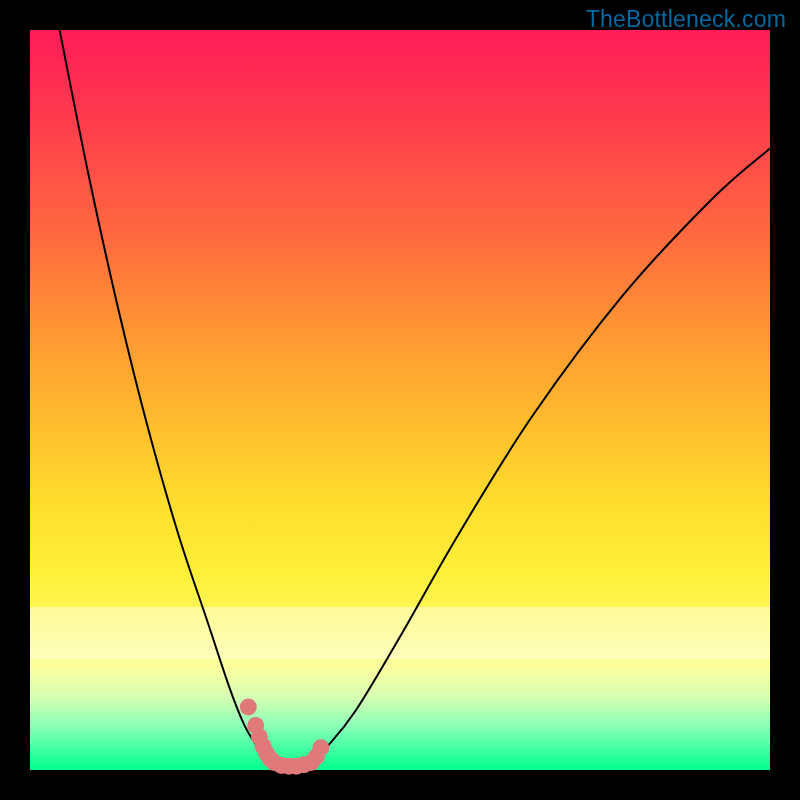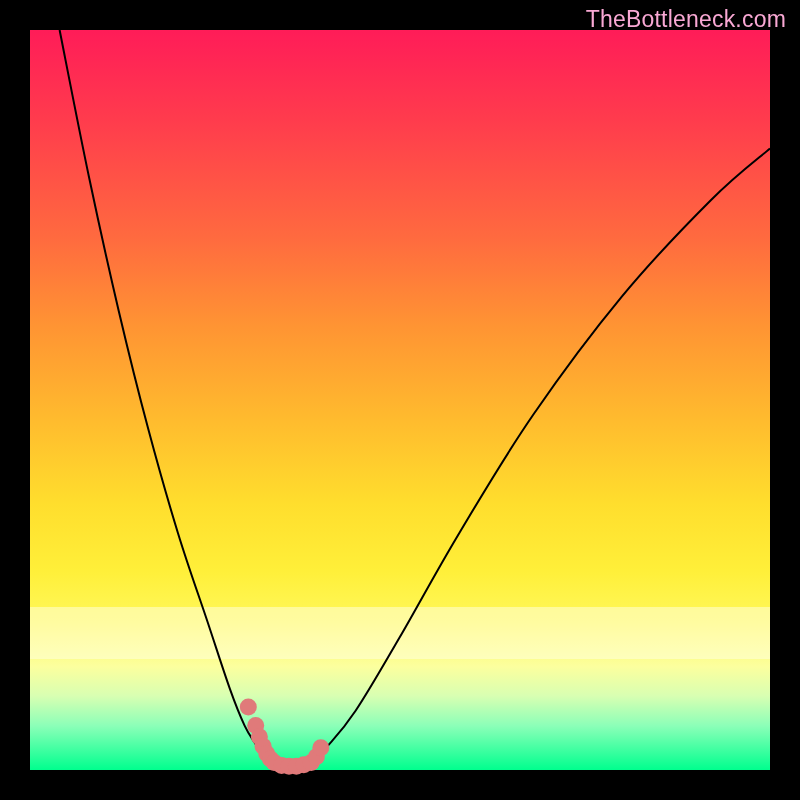--- a/index.html
+++ b/index.html
@@ -45,21 +45,21 @@
   .pale-band {
     position: absolute;
     left: 0;
     width: 100%;
     background: rgba(255,255,230,0.5);
   }
   .watermark {
     position: absolute;
     top: 6px;
     right: 14px;
-    color: #f9a8d4;
+    color: #0369a1;
     font-size: 23px;
     letter-spacing: 0.2px;
     font-weight: 500;
     text-align: center;
   }
   svg.curves {
     position: absolute;
     left: 0;
     top: 0;
     width: 740px;

